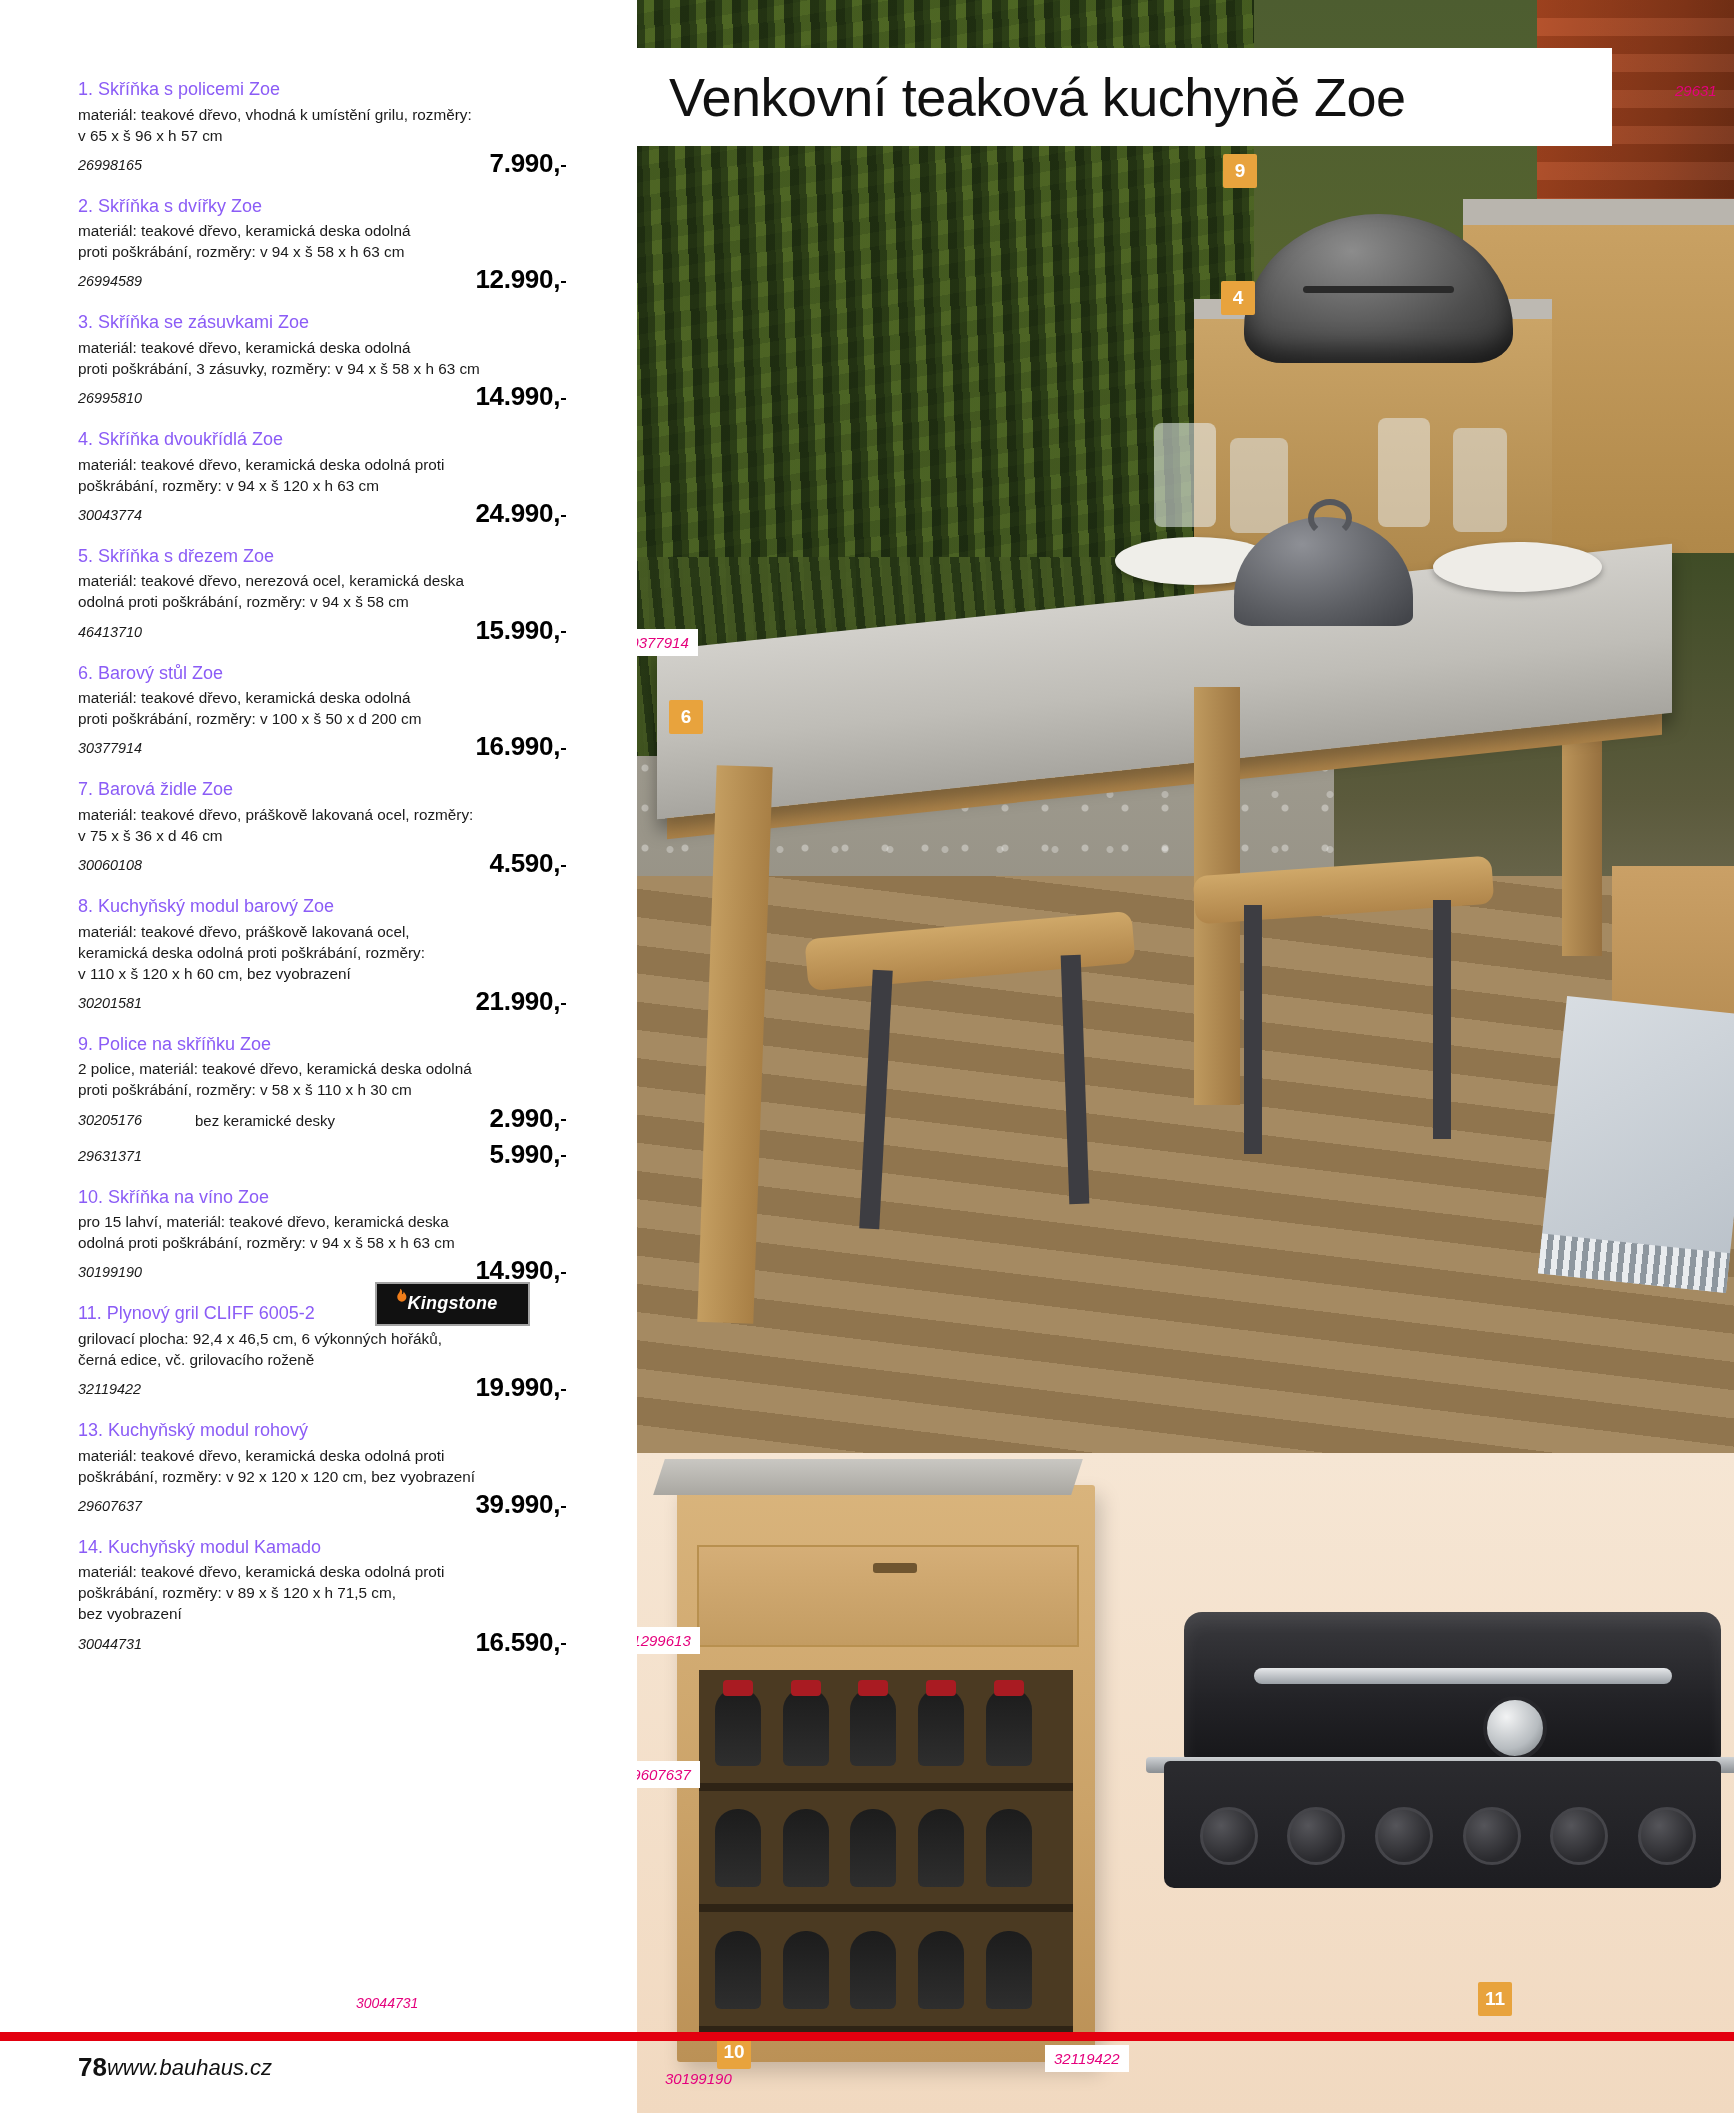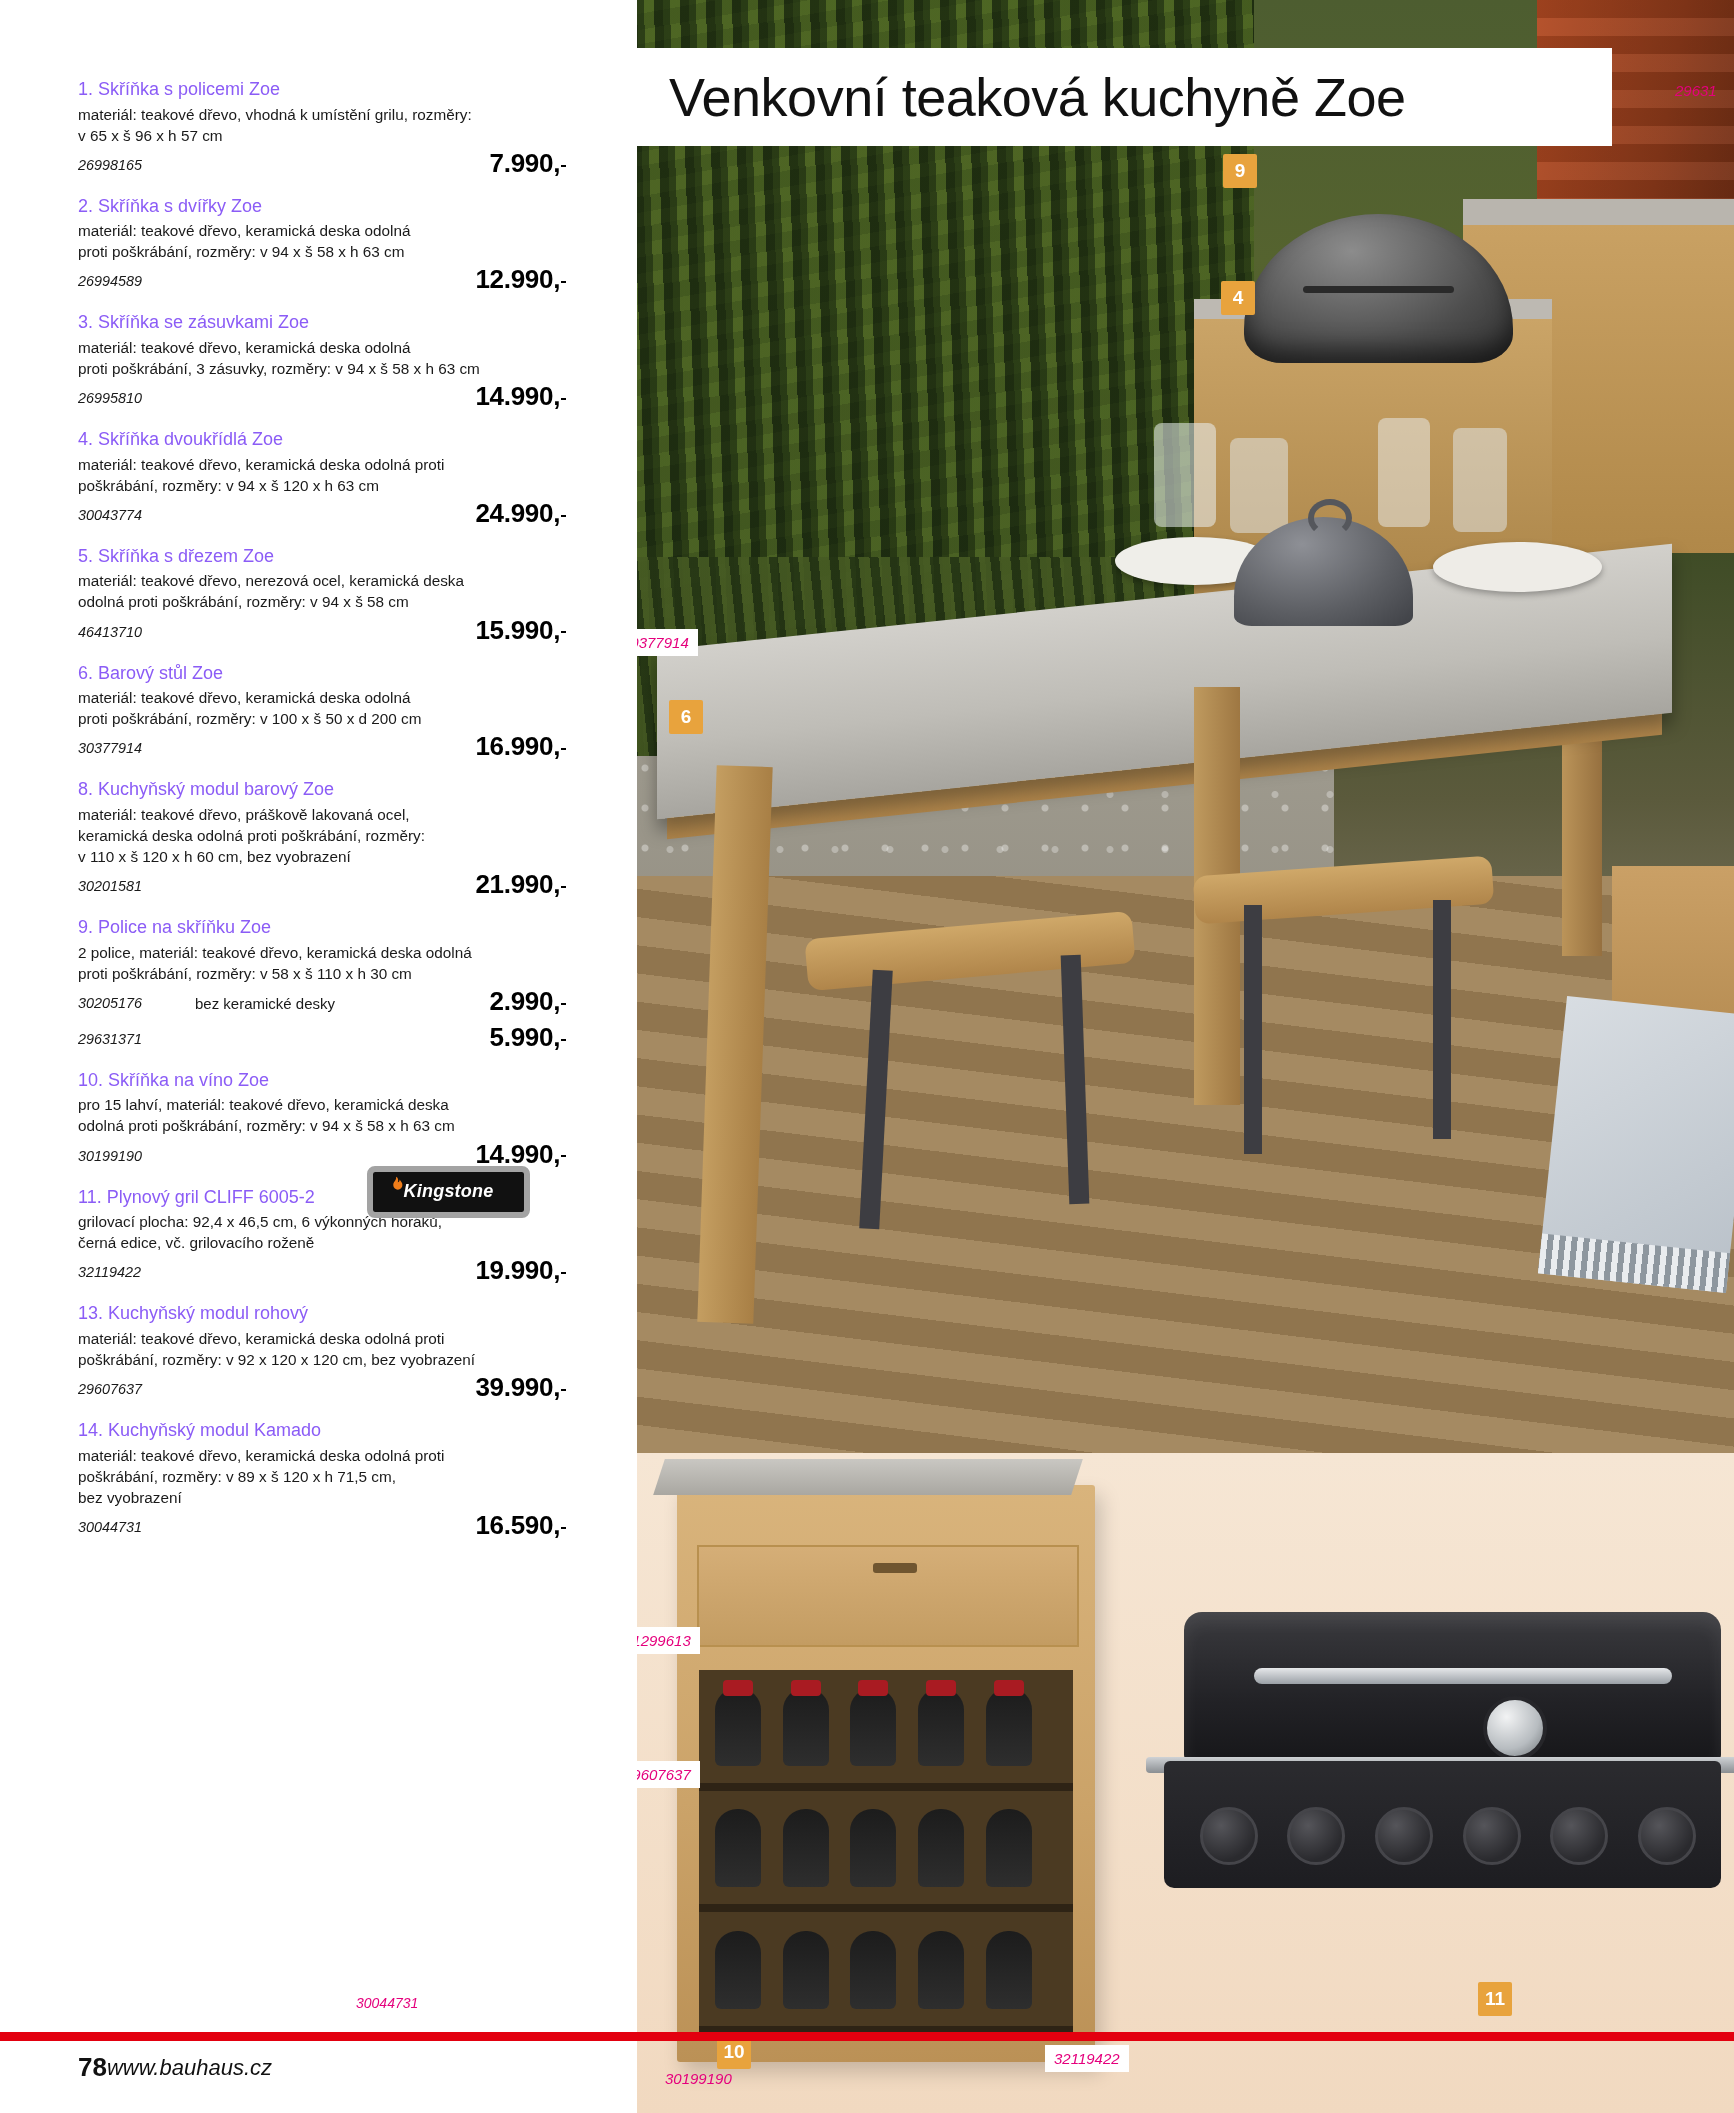--- a/index.html
+++ b/index.html
@@ -89,22 +89,22 @@
   }
 
   
   .kingstone {
     position: absolute;
     right: 75px;
     margin-top: -20px;
     width: 151px;
     height: 40px;
     background: #ffffff;
-    border: 6px solid #a3a3a3;
-    border-radius: 8px;
+    border: 2px solid #a3a3a3;
+    border-radius: 0;
     overflow: hidden;
   }
   .kingstone .ks-inner {
     position: absolute;
     left: 0; top: 0; right: 0; bottom: 0;
     background: #111;
     transform: skewX(-12deg) scaleX(1.08);
   }
   .kingstone .ks-text {
     position: absolute;
@@ -487,20 +487,29 @@
     <div class="item">
       <div class="item-title">6. Barový stůl Zoe</div>
       <div class="item-desc" style="white-space:pre-line">materiál: teakové dřevo, keramická deska odolná
 proti poškrábání, rozměry: v 100 x š 50 x d 200 cm</div>
       <div class="price-row">
         <span class="art-no">30377914</span>
         <span class="price"><span>16.990,</span><span class="dash">&nbsp;</span></span>
       </div>
     </div>
 
+    <div class="item">
+      <div class="item-title">7. Barová židle Zoe</div>
+      <div class="item-desc" style="white-space:pre-line">materiál: teakové dřevo, práškově lakovaná ocel, rozměry:
+v 75 x š 36 x d 46 cm</div>
+      <div class="price-row">
+        <span class="art-no">30060108</span>
+        <span class="price"><span>4.590,</span><span class="dash">&nbsp;</span></span>
+      </div>
+    </div>
 
     <div class="item">
       <div class="item-title">8. Kuchyňský modul barový Zoe</div>
       <div class="item-desc" style="white-space:pre-line">materiál: teakové dřevo, práškově lakovaná ocel,
 keramická deska odolná proti poškrábání, rozměry:
 v 110 x š 120 x h 60 cm, bez vyobrazení</div>
       <div class="price-row">
         <span class="art-no">30201581</span>
         <span class="price"><span>21.990,</span><span class="dash">&nbsp;</span></span>
       </div>

